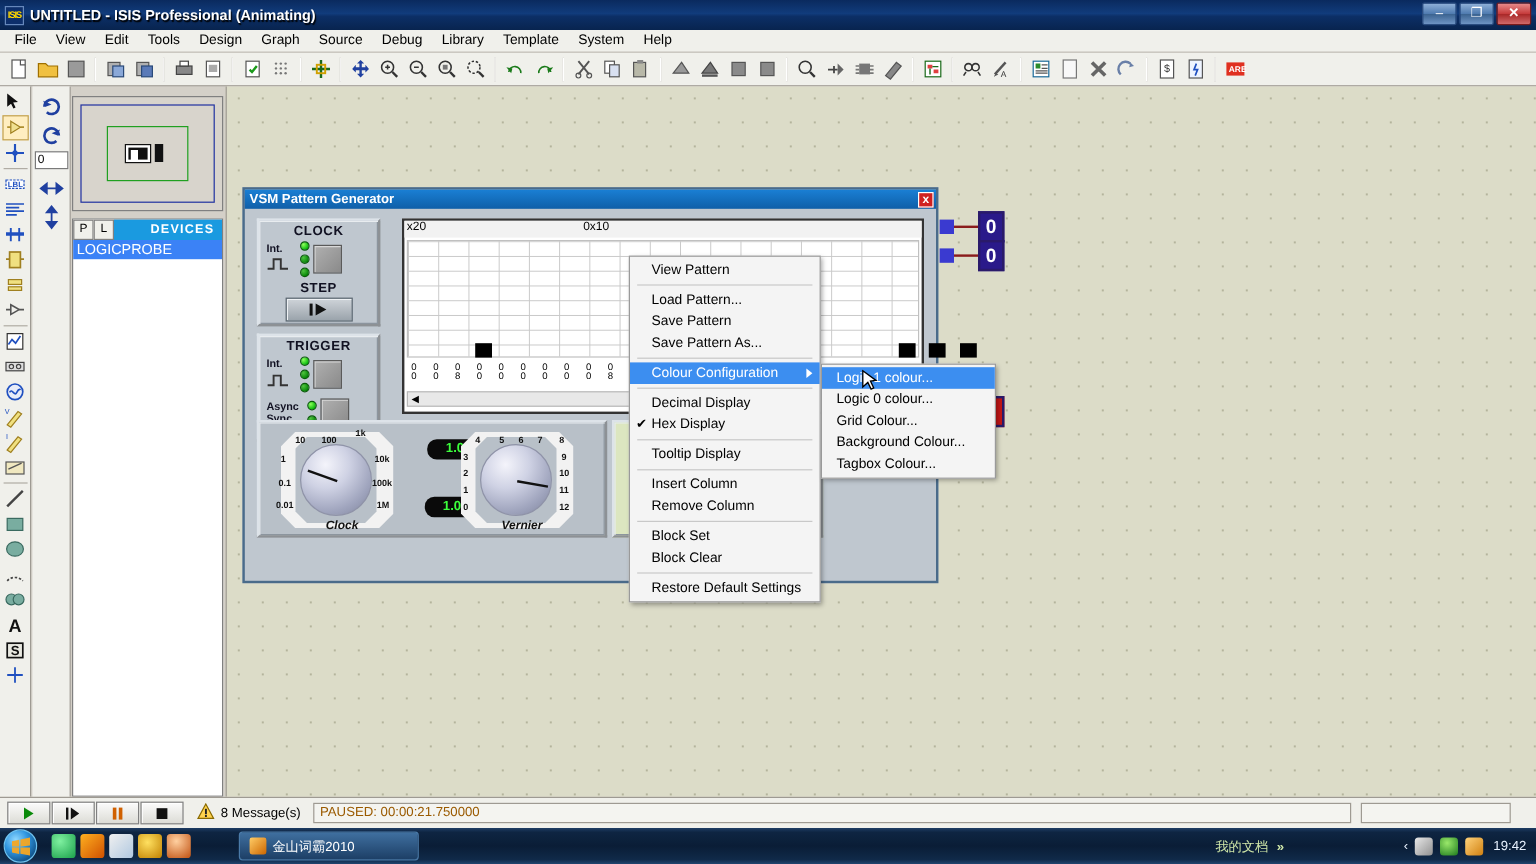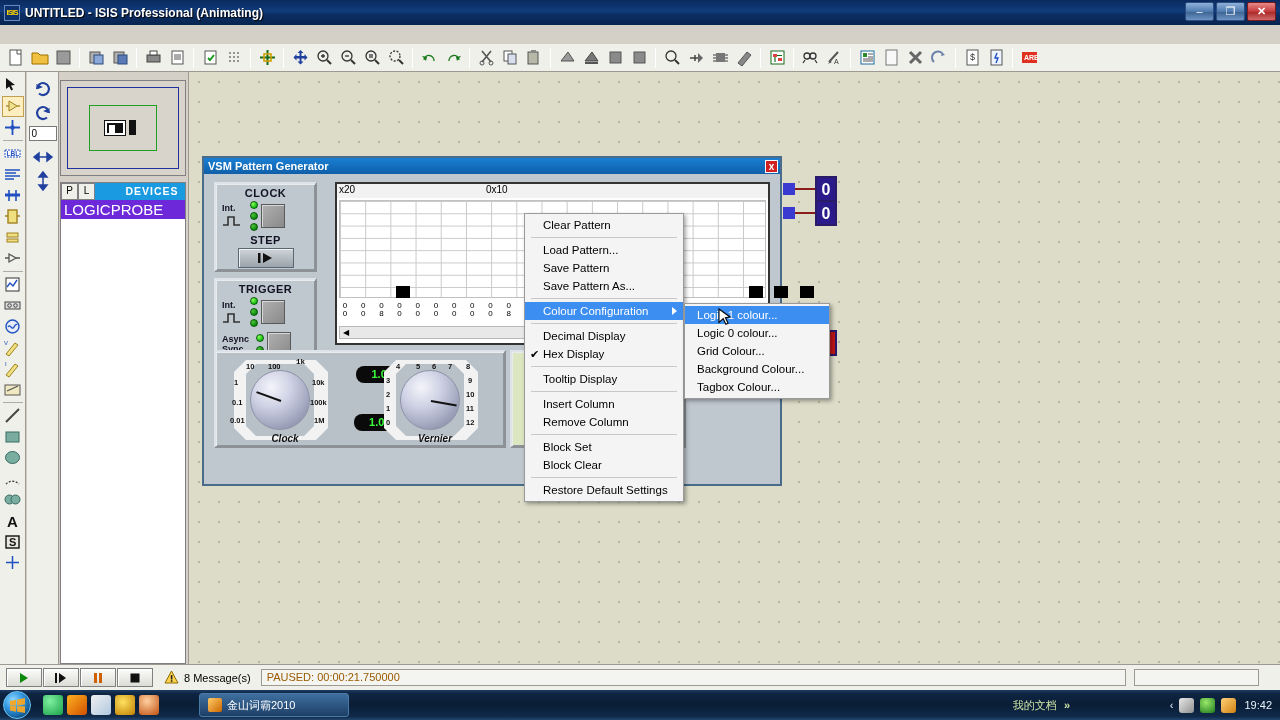--- a/index.html
+++ b/index.html
@@ -100,21 +100,21 @@
   }
   .dev-hdr { display:flex; height:17px; background:#d4d0c8; }
   .dev-pl {
     width:17px; height:17px; background:#f0f0eb; border:1px solid #808080;
     font-size:10px; text-align:center; line-height:14px; font-weight:normal;
   }
   .dev-title {
     flex:1; background:#1a9ae0; color:#fff; font-size:10.5px; font-weight:bold;
     text-align:center; line-height:17px; letter-spacing:1px;padding-left:24px;
   }
-  .dev-item { background:#6d28d9; color:#fff; font-size:15px; padding:1px 3px; }
+  .dev-item { background:#3b82f6; color:#fff; font-size:12px; padding:1px 3px; }
 
   
   .canvas {
     position:absolute; left:188px; top:72px; width: 1092px; height: 592px;
     background: #dcdcc8;
     background-image:
       radial-gradient(circle, #b4b49c 0.7px, transparent 0.8px);
     background-size: 20px 20px;
     border-left:1px solid #9e9a92;
     overflow:hidden;
@@ -299,20 +299,34 @@
   <div class="titlebar">
     <div class="tb-icon">ISIS</div>
     <div class="tb-text">UNTITLED - ISIS Professional (Animating)</div>
     <div class="tb-buttons">
       <div class="tb-btn">–</div>
       <div class="tb-btn">❐</div>
       <div class="tb-btn close">✕</div>
     </div>
   </div>
 
+  <div class="menubar" id="menubar">
+      <div class="mi">File</div>
+      <div class="mi">View</div>
+      <div class="mi">Edit</div>
+      <div class="mi">Tools</div>
+      <div class="mi">Design</div>
+      <div class="mi">Graph</div>
+      <div class="mi">Source</div>
+      <div class="mi">Debug</div>
+      <div class="mi">Library</div>
+      <div class="mi">Template</div>
+      <div class="mi">System</div>
+      <div class="mi">Help</div>
+    </div>
 
   <div class="toolbars" id="toolbars">
       <div class="tbtn">
         <svg width="19" height="19" viewBox="0 0 19 19">
           <rect x="4" y="2" width="11" height="15" fill="#fff" stroke="#555"></rect>
           <path d="M11 2v4h4" stroke="#555" fill="none"></path>
         </svg>
       </div>
       <div class="tbtn">
         <svg width="19" height="19" viewBox="0 0 19 19">
@@ -984,21 +998,21 @@
             <div class="pointer" style="left:30px;top:29px;transform:rotate(195deg);"></div>
           </div>
           <div class="dname">Vernier</div>
         </div>
       </div>
 
     </div>
   </div>
 
   <div class="ctxmenu" id="ctxmenu">
-      <div class="ctxitem"><span>Clear Pattern</span></div>
+      <div class="ctxitem"><span>View Pattern</span></div>
       <div class="ctxsep"></div>
       <div class="ctxitem"><span>Load Pattern...</span></div>
       <div class="ctxitem"><span>Save Pattern</span></div>
       <div class="ctxitem"><span>Save Pattern As...</span></div>
       <div class="ctxsep"></div>
       <div class="ctxitem hl"><span>Colour Configuration</span><span class="arrow"></span></div>
       <div class="ctxsep"></div>
       <div class="ctxitem"><span>Decimal Display</span></div>
       <div class="ctxitem"><span class="chk">✔</span><span>Hex Display</span></div>
       <div class="ctxsep"></div>

